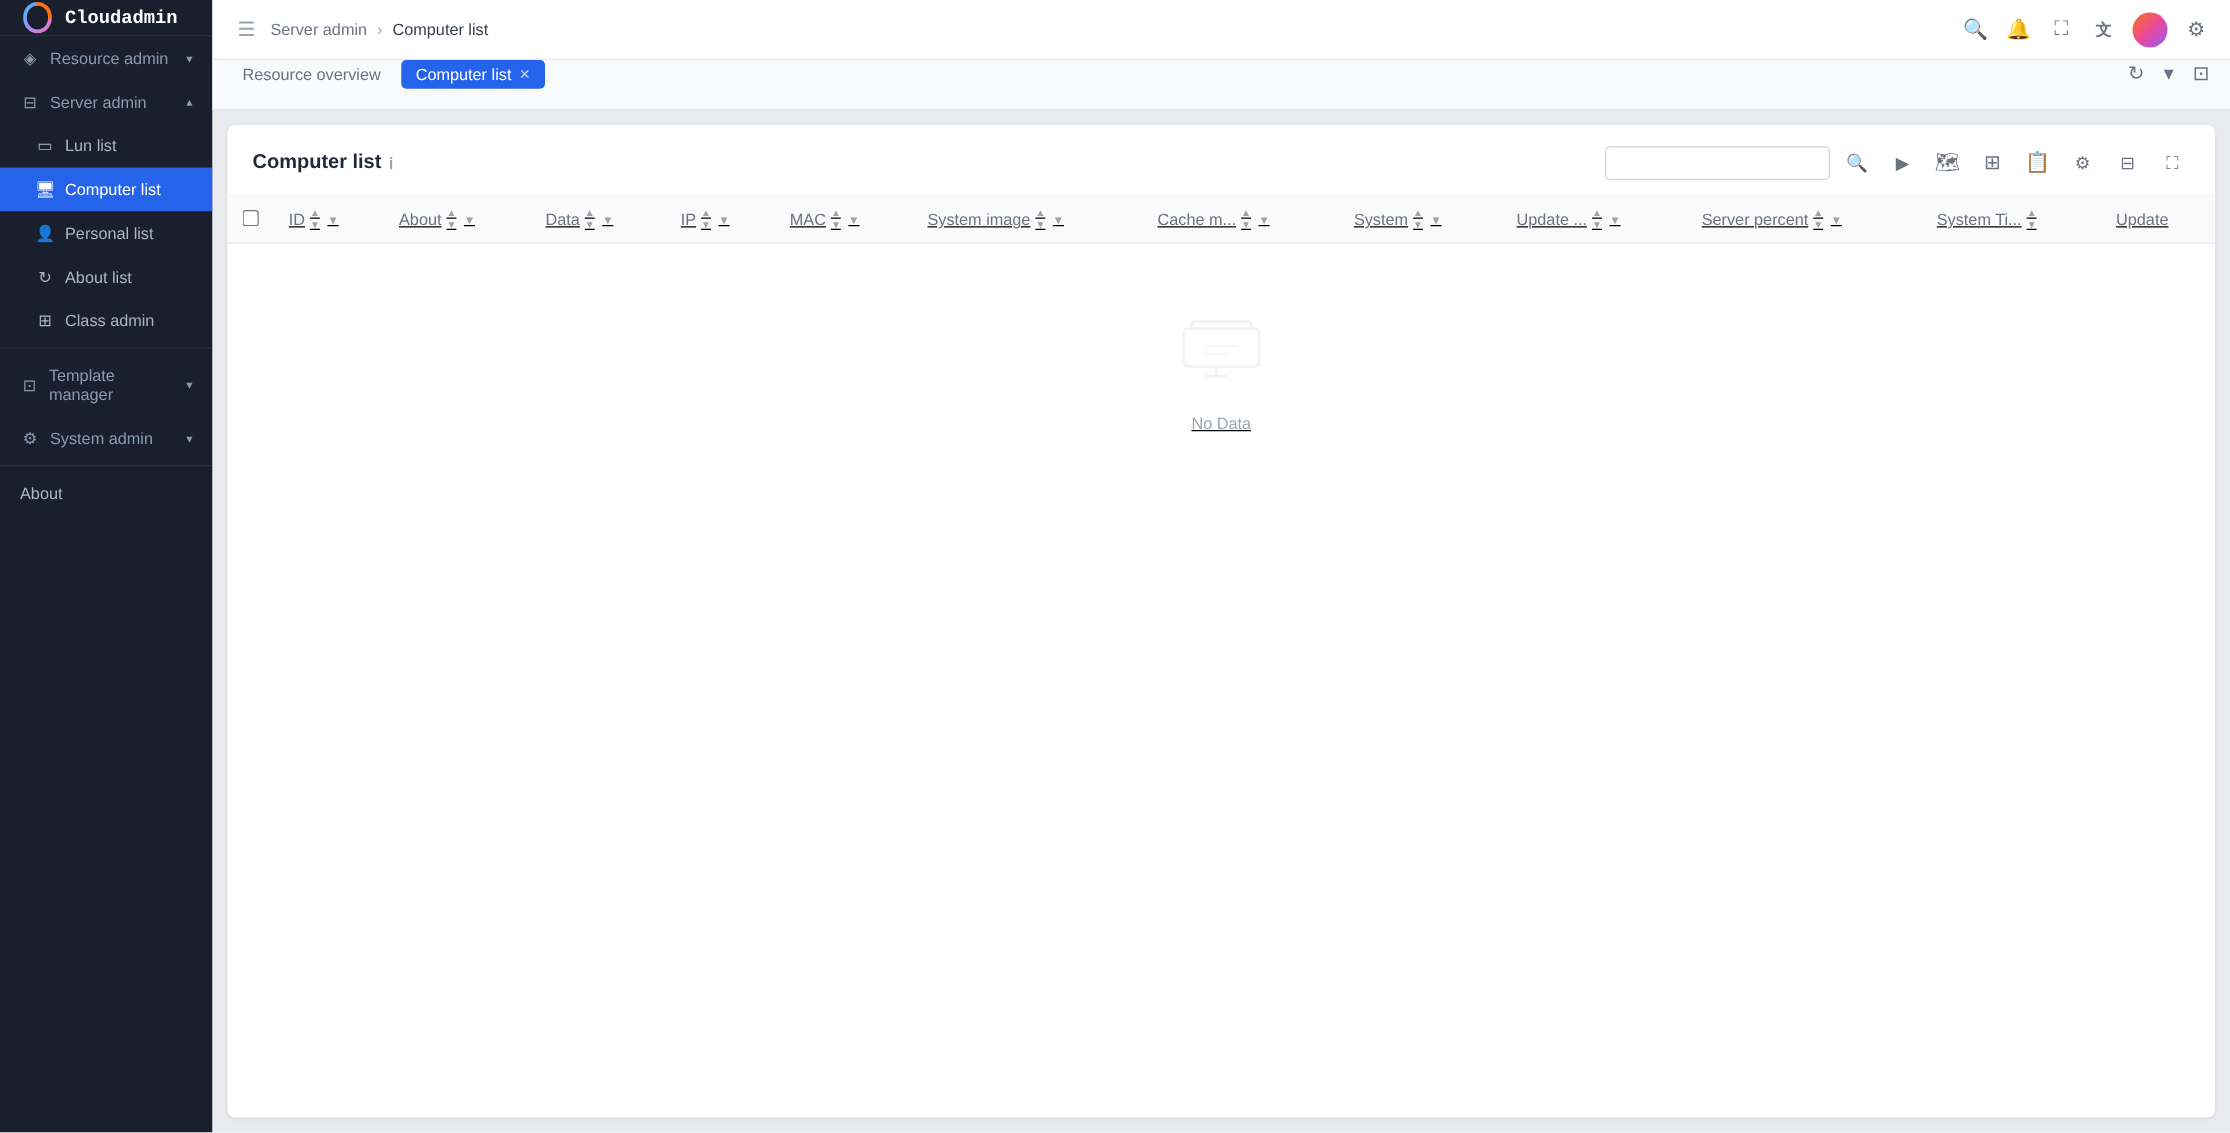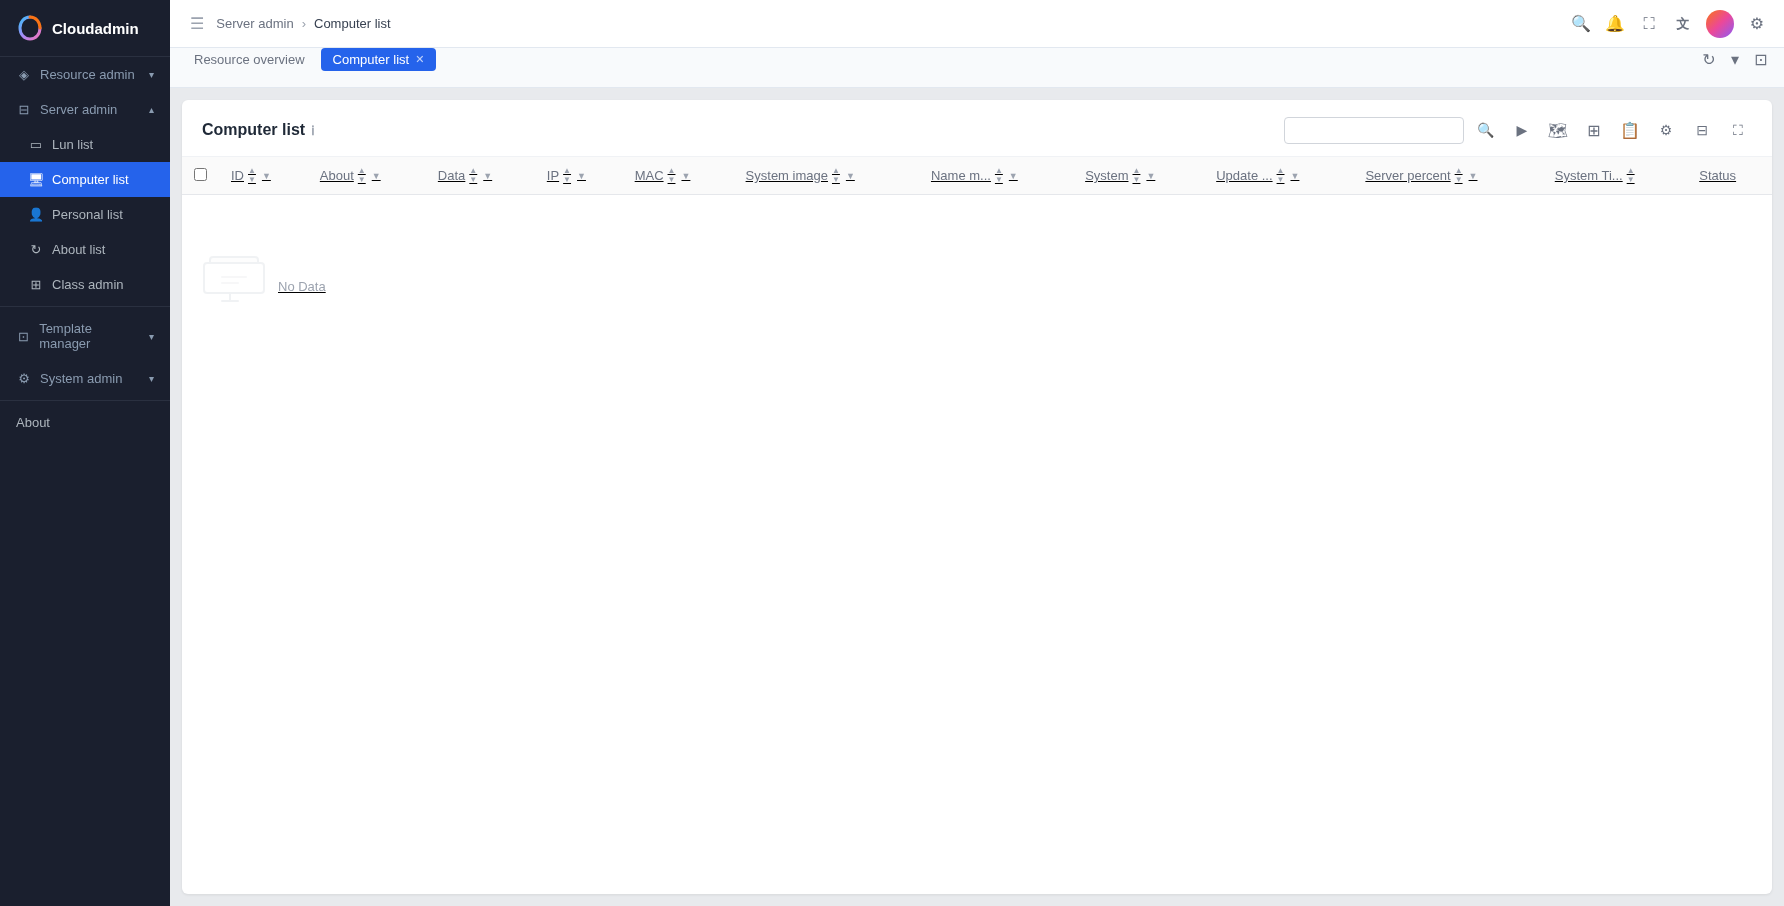--- a/index.html
+++ b/index.html
@@ -1,20 +1,20 @@
 <!DOCTYPE html>
 <html><head>
   <meta charset="utf-8">
   <style>
     * { box-sizing: border-box; margin: 0; padding: 0; }
     body { font-family: -apple-system, BlinkMacSystemFont, 'Segoe UI', sans-serif; font-size: 13px; background: #e8eaed; display: flex; height: 100vh; overflow: hidden; }
 
     
     .sidebar { width: 170px; background: #1a1f2e; color: #cdd0d8; display: flex; flex-direction: column; flex-shrink: 0; height: 100vh; overflow-y: auto; }
-    .sidebar-logo { display: flex; align-items: center; gap: 8px; padding: 14px 16px; border-bottom: 1px solid #2a3040; }
+    .sidebar-logo { display: flex; align-items: center; gap: 8px; padding: 0 16px; border-bottom: 1px solid #2a3040; font-family: Liberation Mono, monospace; }
     .sidebar-logo-icon { width: 28px; height: 28px; }
     .sidebar-logo-text { font-size: 15px; font-weight: 600; color: #fff; }
     .sidebar-item { display: flex; align-items: center; gap: 8px; padding: 10px 16px; cursor: pointer; font-size: 13px; color: #adb5bd; transition: background 0.15s; }
     .sidebar-item.active { background: #2563eb; color: #fff; }
     .sidebar-item.section-header { color: #8a9bb0; font-size: 13px; justify-content: space-between; }
     .sidebar-item.section-header .label-wrap { display: flex; align-items: center; gap: 8px; }
     .sidebar-chevron { font-size: 10px; color: #8a9bb0; }
     .sidebar-item-icon { font-size: 13px; width: 16px; text-align: center; }
     .sidebar-divider { height: 1px; background: #2a3040; margin: 4px 0; }
 
@@ -51,21 +51,21 @@
     thead tr { border-bottom: 1px solid #e5e7eb; background: #fafafa; }
     th { padding: 10px 12px; text-align: left; font-weight: 500; color: #6b7280; white-space: nowrap; user-select: none; }
     th .col-header { display: flex; align-items: center; gap: 4px; }
     .sort-icons { display: flex; flex-direction: column; gap: 1px; }
     .sort-icon { font-size: 8px; color: #9ca3af; line-height: 1; }
     .filter-icon { font-size: 9px; color: #9ca3af; margin-left: 2px; }
     .checkbox-cell { width: 36px; text-align: center; }
     input[type="checkbox"] { cursor: pointer; }
 
     
-    .no-data { display: flex; flex-direction: row; align-items: center; padding: 60px 20px; color: #9ca3af; gap: 12px; }
+    .no-data { display: flex; flex-direction: column; align-items: center; padding: 60px 20px; color: #9ca3af; gap: 12px; }
     .no-data-icon { font-size: 48px; opacity: 0.3; }
     .no-data-text { font-size: 13px; color: #9ca3af; }
 
     
     .outer { background: #e8eaed; flex: 1; display: flex; flex-direction: column; }
 
     
     .hamburger-btn { background: transparent; border: none; color: #9ca3af; font-size: 16px; cursor: pointer; padding: 4px; }
   </style>
 </head>
@@ -268,21 +268,21 @@
                 <span>System image</span>
                 <div class="sort-icons">
                   <span class="sort-icon">▲</span>
                   <span class="sort-icon">▼</span>
                 </div>
                 <span class="filter-icon">▼</span>
               </div>
             </th>
             <th>
               <div class="col-header">
-                <span>Name m...</span>
+                <span>Cache m...</span>
                 <div class="sort-icons">
                   <span class="sort-icon">▲</span>
                   <span class="sort-icon">▼</span>
                 </div>
                 <span class="filter-icon">▼</span>
               </div>
             </th>
             <th>
               <div class="col-header">
                 <span>System</span>
@@ -316,21 +316,21 @@
             <th>
               <div class="col-header">
                 <span>System Ti...</span>
                 <div class="sort-icons">
                   <span class="sort-icon">▲</span>
                   <span class="sort-icon">▼</span>
                 </div>
               </div>
             </th>
             <th>
-              <span>Status</span>
+              <span>Update</span>
             </th>
           </tr>
         </thead>
         <tbody id="table-body">
         </tbody>
       </table>
 
       <div class="no-data">
         <div class="no-data-icon">
           <svg width="64" height="52" viewBox="0 0 64 52" fill="none">

